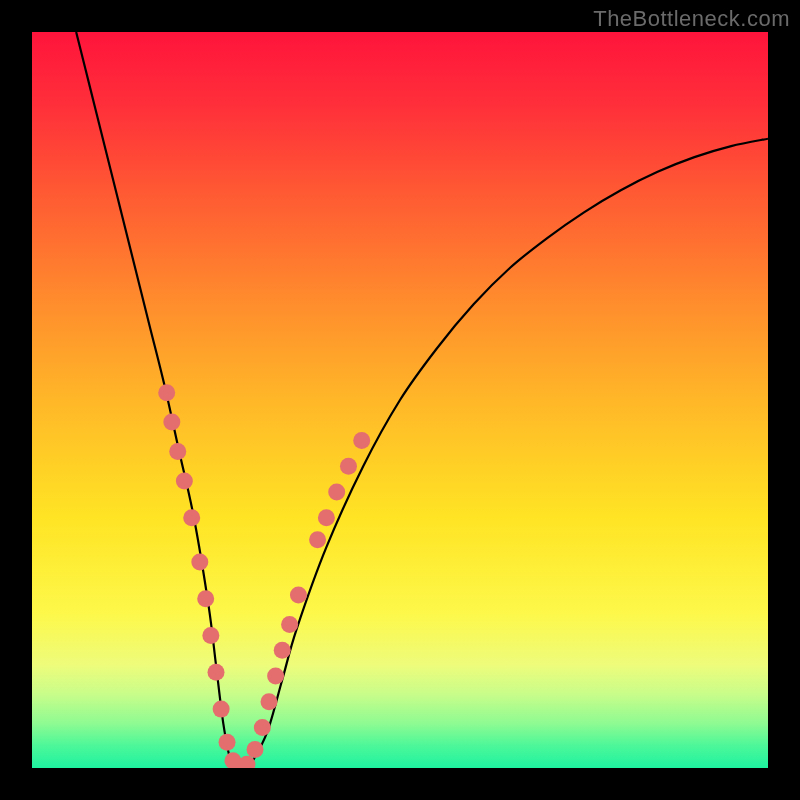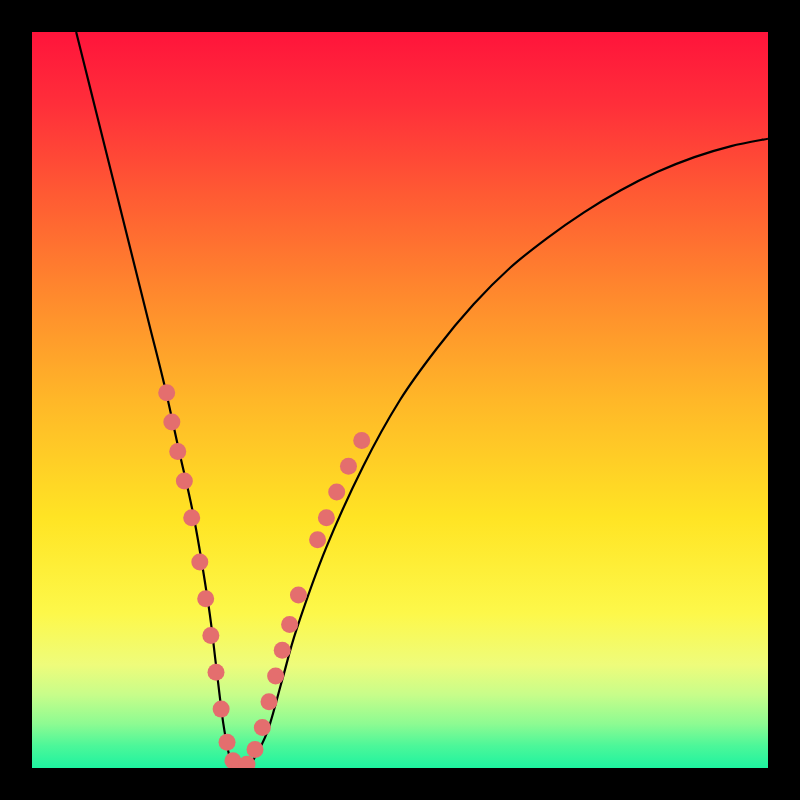--- a/index.html
+++ b/index.html
@@ -88,13 +88,14 @@
           <circle cx="257.59999999999997" cy="592.48" r="8.5" fill="#e46e6e"></circle>
           <circle cx="266.432" cy="563.04" r="8.5" fill="#e46e6e"></circle>
           <circle cx="285.568" cy="507.84000000000003" r="8.5" fill="#e46e6e"></circle>
           <circle cx="294.40000000000003" cy="485.76" r="8.5" fill="#e46e6e"></circle>
           <circle cx="304.704" cy="460" r="8.5" fill="#e46e6e"></circle>
           <circle cx="316.48" cy="434.24" r="8.5" fill="#e46e6e"></circle>
           <circle cx="329.72799999999995" cy="408.48" r="8.5" fill="#e46e6e"></circle>
         </g>
     </svg>
   </div>
+  <div class="watermark">TheBottleneck.com</div>
 </div>
 
 </body></html>

